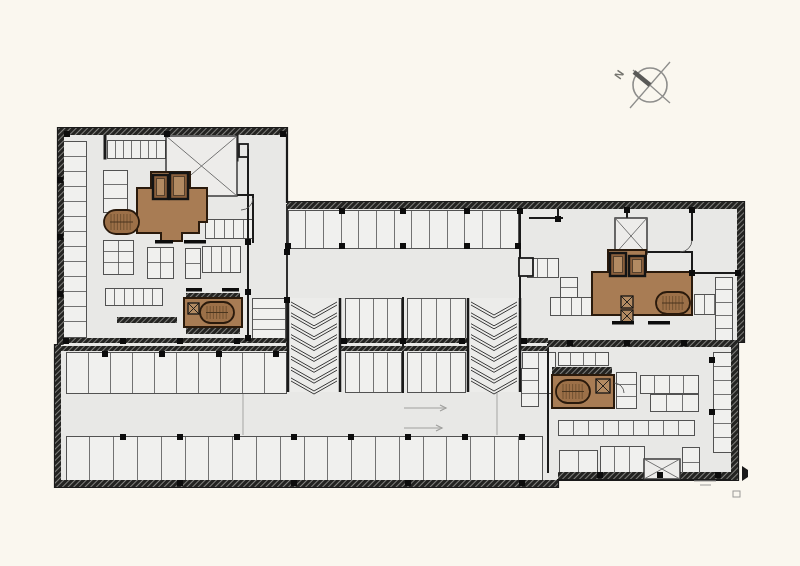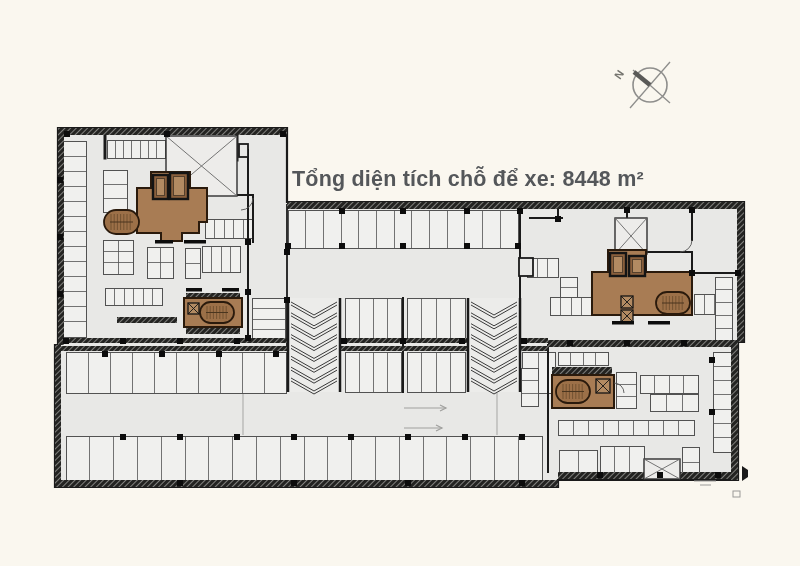--- a/index.html
+++ b/index.html
@@ -513,14 +513,13 @@
         <line x1="650" y1="85" x2="634" y2="72" stroke="#5a5a58" stroke-width="4.5"></line>
         <text x="620" y="80" fill="#75756f" font-size="11" font-weight="bold" transform="rotate(-55 620 80)">N</text>
       </g>
       <g>
         <line x1="694" y1="481" x2="716" y2="481" stroke="#9a9a98" stroke-width="1"></line>
         <line x1="700" y1="485" x2="711" y2="485" stroke="#9a9a98" stroke-width="1"></line>
         <polygon points="742,466 742,481 748,477 748,470" fill="#1a1a1a"></polygon>
         <rect x="733" y="491" width="7" height="6" fill="none" stroke="#9a9a98" stroke-width="1"></rect>
       </g>
     </svg>
-  <div class="plan-title">Tổng diện tích chỗ để xe: 8448 m²</div>
 </div>
 
 </body></html>

